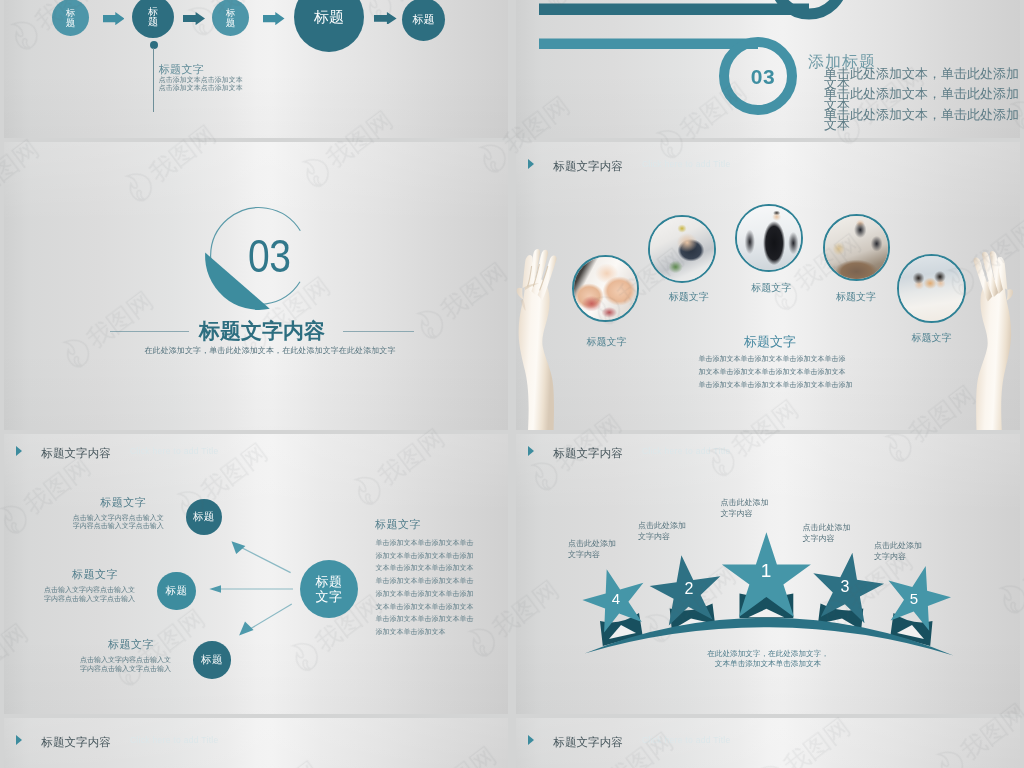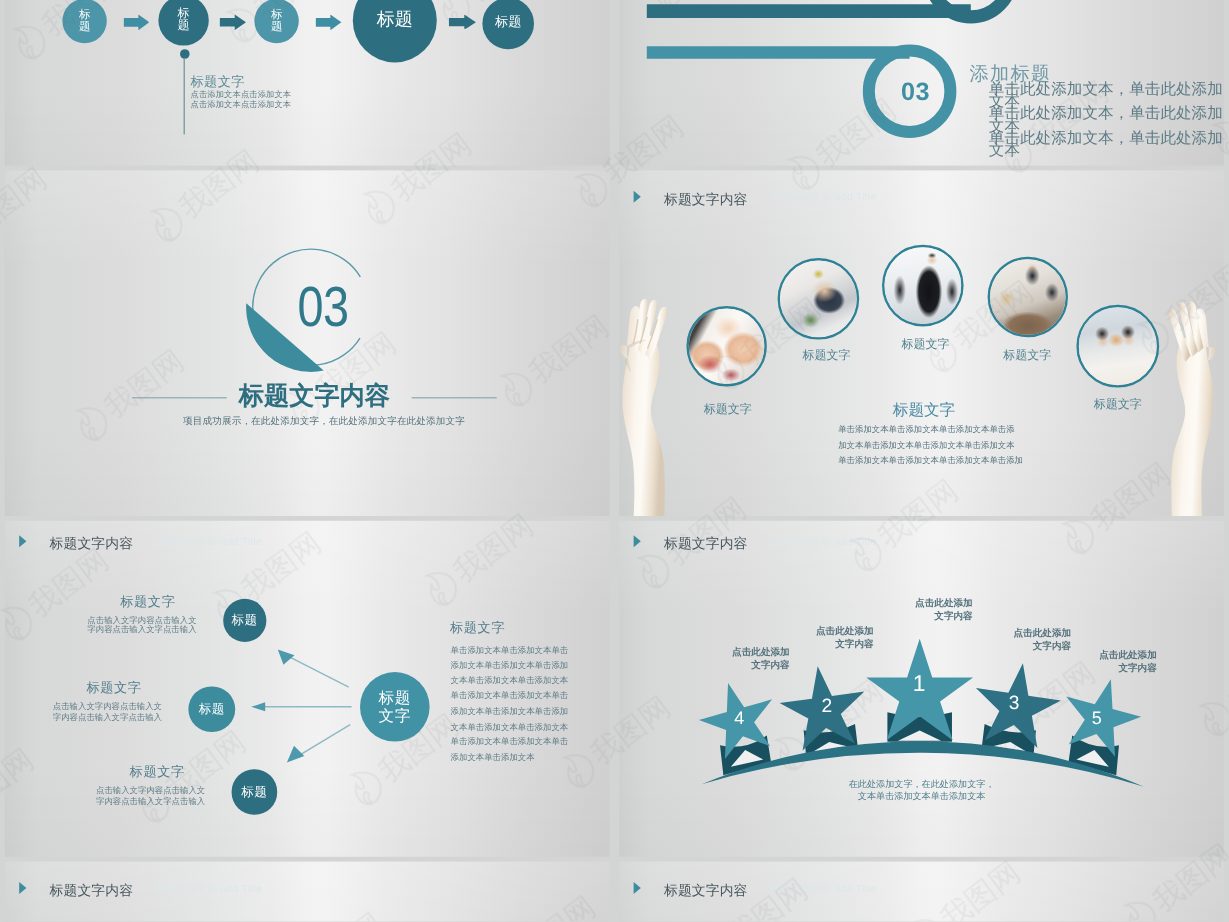--- a/index.html
+++ b/index.html
@@ -144,21 +144,21 @@
 
 
 .s6hdr{left:12.3px;top:12px;}
 .s6 .s6svg{position:absolute;left:0;top:0;}
 .stn{position:absolute;color:#fff;font-size:17px;line-height:17px;text-align:center;width:30px;font-weight:400;}
 .s6 .n4{left:85px;top:156px;font-size:15px;}
 .s6 .n2{left:158px;top:146px;font-size:16px;}
 .s6 .n1{left:235px;top:128px;font-size:19px;}
 .s6 .n3{left:314px;top:144px;font-size:16px;}
 .s6 .n5{left:383px;top:156px;font-size:15px;}
-.scap{position:absolute;font-size:8px;line-height:11.4px;color:#56737d;text-align:right;width:90px;letter-spacing:0px;font-weight:bold;}
+.scap{position:absolute;font-size:8px;line-height:11.4px;color:#56737d;text-align:left;width:90px;letter-spacing:0px;}
 .s6 .sc1{left:52.1px;top:103.5px;}
 .s6 .sc2{left:122.0px;top:85.5px;}
 .s6 .sc3{left:204.6px;top:63.0px;}
 .s6 .sc4{left:286.6px;top:87.5px;}
 .s6 .sc5{left:358.0px;top:105.5px;}
 .s7hdr{left:12.3px;top:17px;}
 .s8hdr{left:12.3px;top:17px;}
 .s6 .s6foot{position:absolute;left:126px;top:215px;width:252px;text-align:center;font-size:7.6px;line-height:9.7px;color:#4f7d8c;}
 </style>
 </head>
@@ -227,21 +227,21 @@
 
   <div class="slide s3">
     <svg class="s3svg" width="120" height="120" viewBox="0 0 120 120">
       <path d="M 101.0 85.72 A 48.4 48.4 0 1 1 101.31 34.78" fill="none" stroke="#5a9aa9" stroke-width="1.15"></path>
       <path d="M 6.21 56.62 A 53.9 53.9 0 0 0 70.75 112.82 Z" fill="#3d8c9e"></path>
     </svg>
     <div class="s3num">03</div>
     <div class="s3line l"></div>
     <div class="s3line r"></div>
     <div class="s3title">标题文字内容</div>
-    <div class="s3sub">项目成功展示，在此处添加文字，在此处添加文字在此处添加文字</div>
+    <div class="s3sub">在此处添加文字，单击此处添加文本，在此处添加文字在此处添加文字</div>
   </div>
 
   <div class="slide s4">
     <div class="hdr s4hdr">
       <div class="tri"></div>
       <span class="t1">标题文字内容</span>
       <span class="t2">Click here to add Title</span>
     </div>
 
     <svg class="hand hl" width="60" height="190" viewBox="0 0 60 190">

